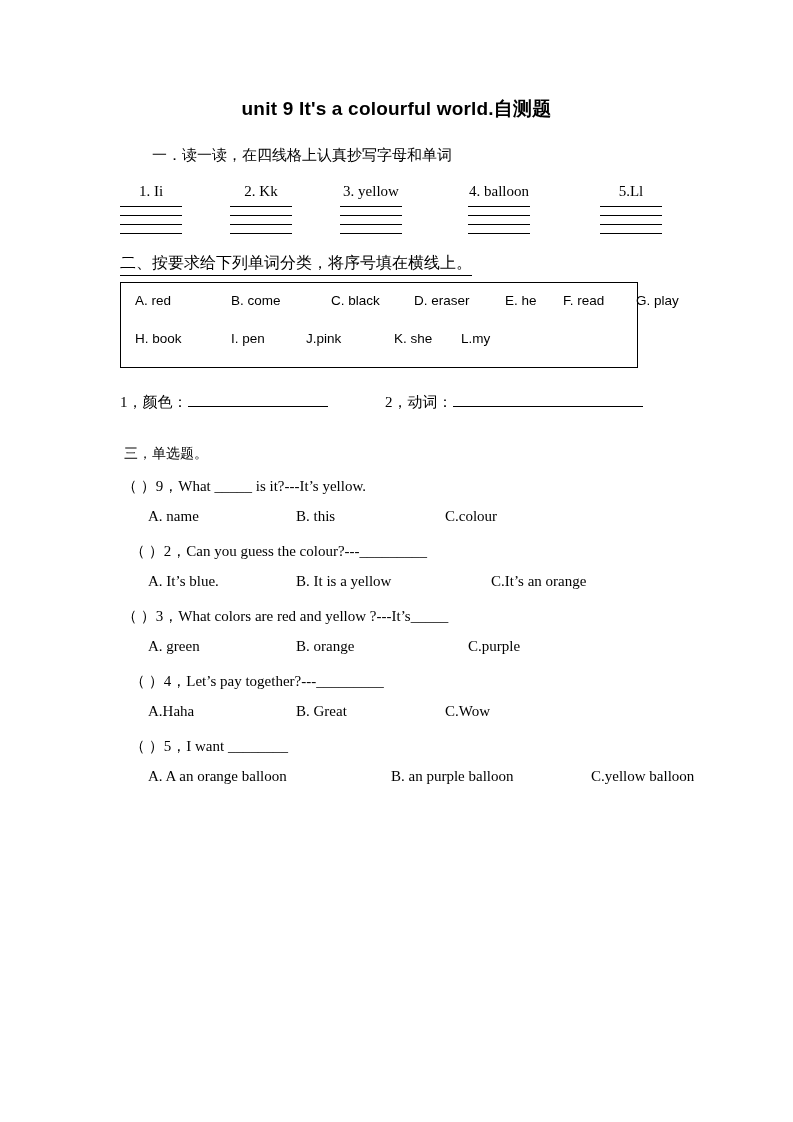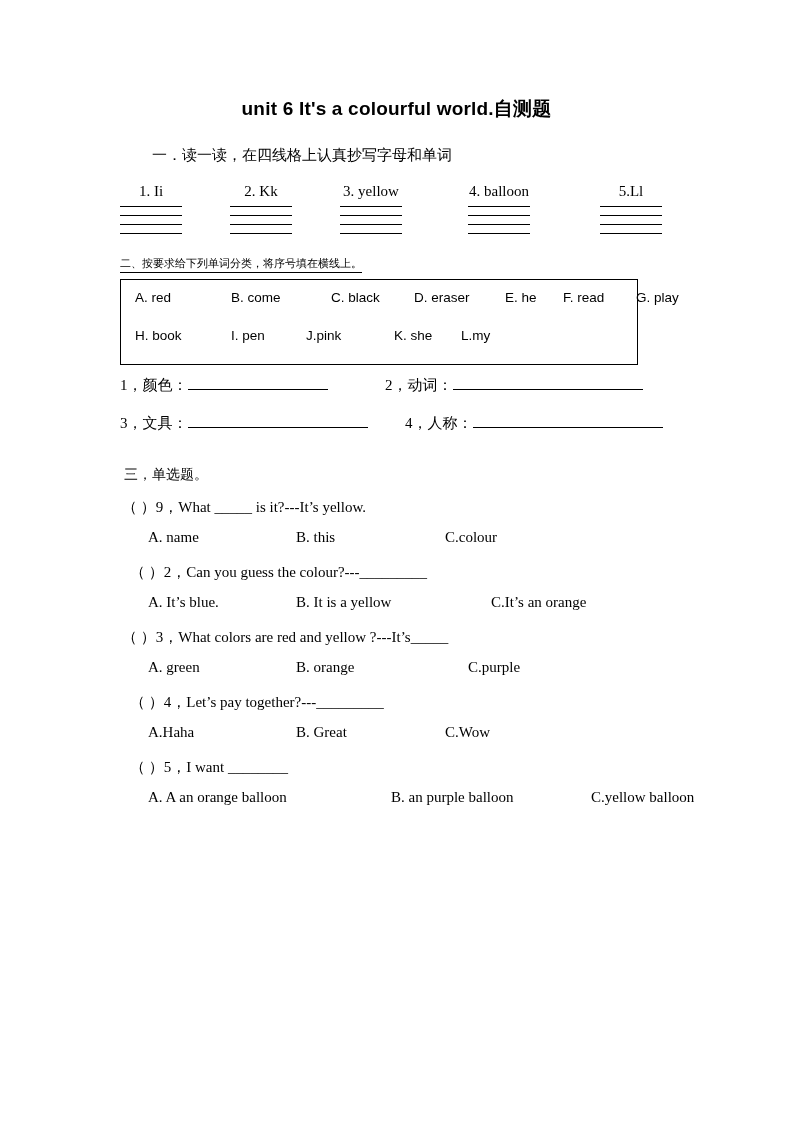--- a/index.html
+++ b/index.html
@@ -61,21 +61,21 @@
   .stave .ln {
     height: 0;
     border-top: 1px solid #000;
     margin-bottom: 8px;
   }
   .stave .ln:last-child { margin-bottom: 0; }
 
   
   .section-2-heading {
     font-family: "Liberation Sans", sans-serif;
-    font-size: 11px;
+    font-size: 16px;
     margin-top: 0;
     margin-left: 60px;
     border-bottom: 1px solid #000;
     display: inline-block;
     padding-bottom: 1px;
   }
   .word-box {
     margin-top: 6px;
     margin-left: 60px;
     width: 518px;
@@ -89,21 +89,21 @@
     position: relative;
     height: 24px;
   }
   .word-line span.w {
     position: absolute;
     top: 0;
     white-space: nowrap;
   }
   .cat-rows {
     margin-left: 60px;
-    margin-top: 11px;
+    margin-top: 25px;
     font-size: 15px;
   }
   .cat-line {
     position: relative;
     height: 38px;
   }
   .cat-line .cat {
     position: absolute;
     top: 0;
     white-space: nowrap;
@@ -139,21 +139,21 @@
     position: absolute;
     top: 0;
     white-space: nowrap;
   }
 </style>
 </head>
 <body>
 
 <div class="page">
 
-  <div class="doc-title">unit 6 It's a colourful world.自测题</div>
+  <div class="doc-title">unit 9 It's a colourful world.自测题</div>
 
   
   <div class="section-1-heading">一．读一读，在四线格上认真抄写字母和单词</div>
 
   <div class="copy-row">
     <div class="copy-item" style="left:0px;">
       <span class="label">1.    Ii</span>
       <div class="stave">
         <div class="ln"></div>
         <div class="ln"></div>
@@ -223,28 +223,20 @@
 
   <div class="cat-rows">
     <div class="cat-line">
       <span class="cat" style="left:0px;">
         <span>1，颜色：</span><span class="blank" style="width:140px;"></span>
       </span>
       <span class="cat" style="left:265px;">
         <span>2，动词：</span><span class="blank" style="width:190px;"></span>
       </span>
     </div>
-    <div class="cat-line">
-      <span class="cat" style="left:0px;">
-        <span>3，文具：</span><span class="blank" style="width:180px;"></span>
-      </span>
-      <span class="cat" style="left:285px;">
-        <span>4，人称：</span><span class="blank" style="width:190px;"></span>
-      </span>
-    </div>
   </div>
 
   
   <div class="section-3-heading">三，单选题。</div>
 
   <div class="q-block">
     <div class="q-stem">（  ）9，What _____ is it?---It’s yellow.</div>
     <div class="q-options">
       <span class="opt" style="left:0px;">A. name</span>
       <span class="opt" style="left:148px;">B. this</span>

